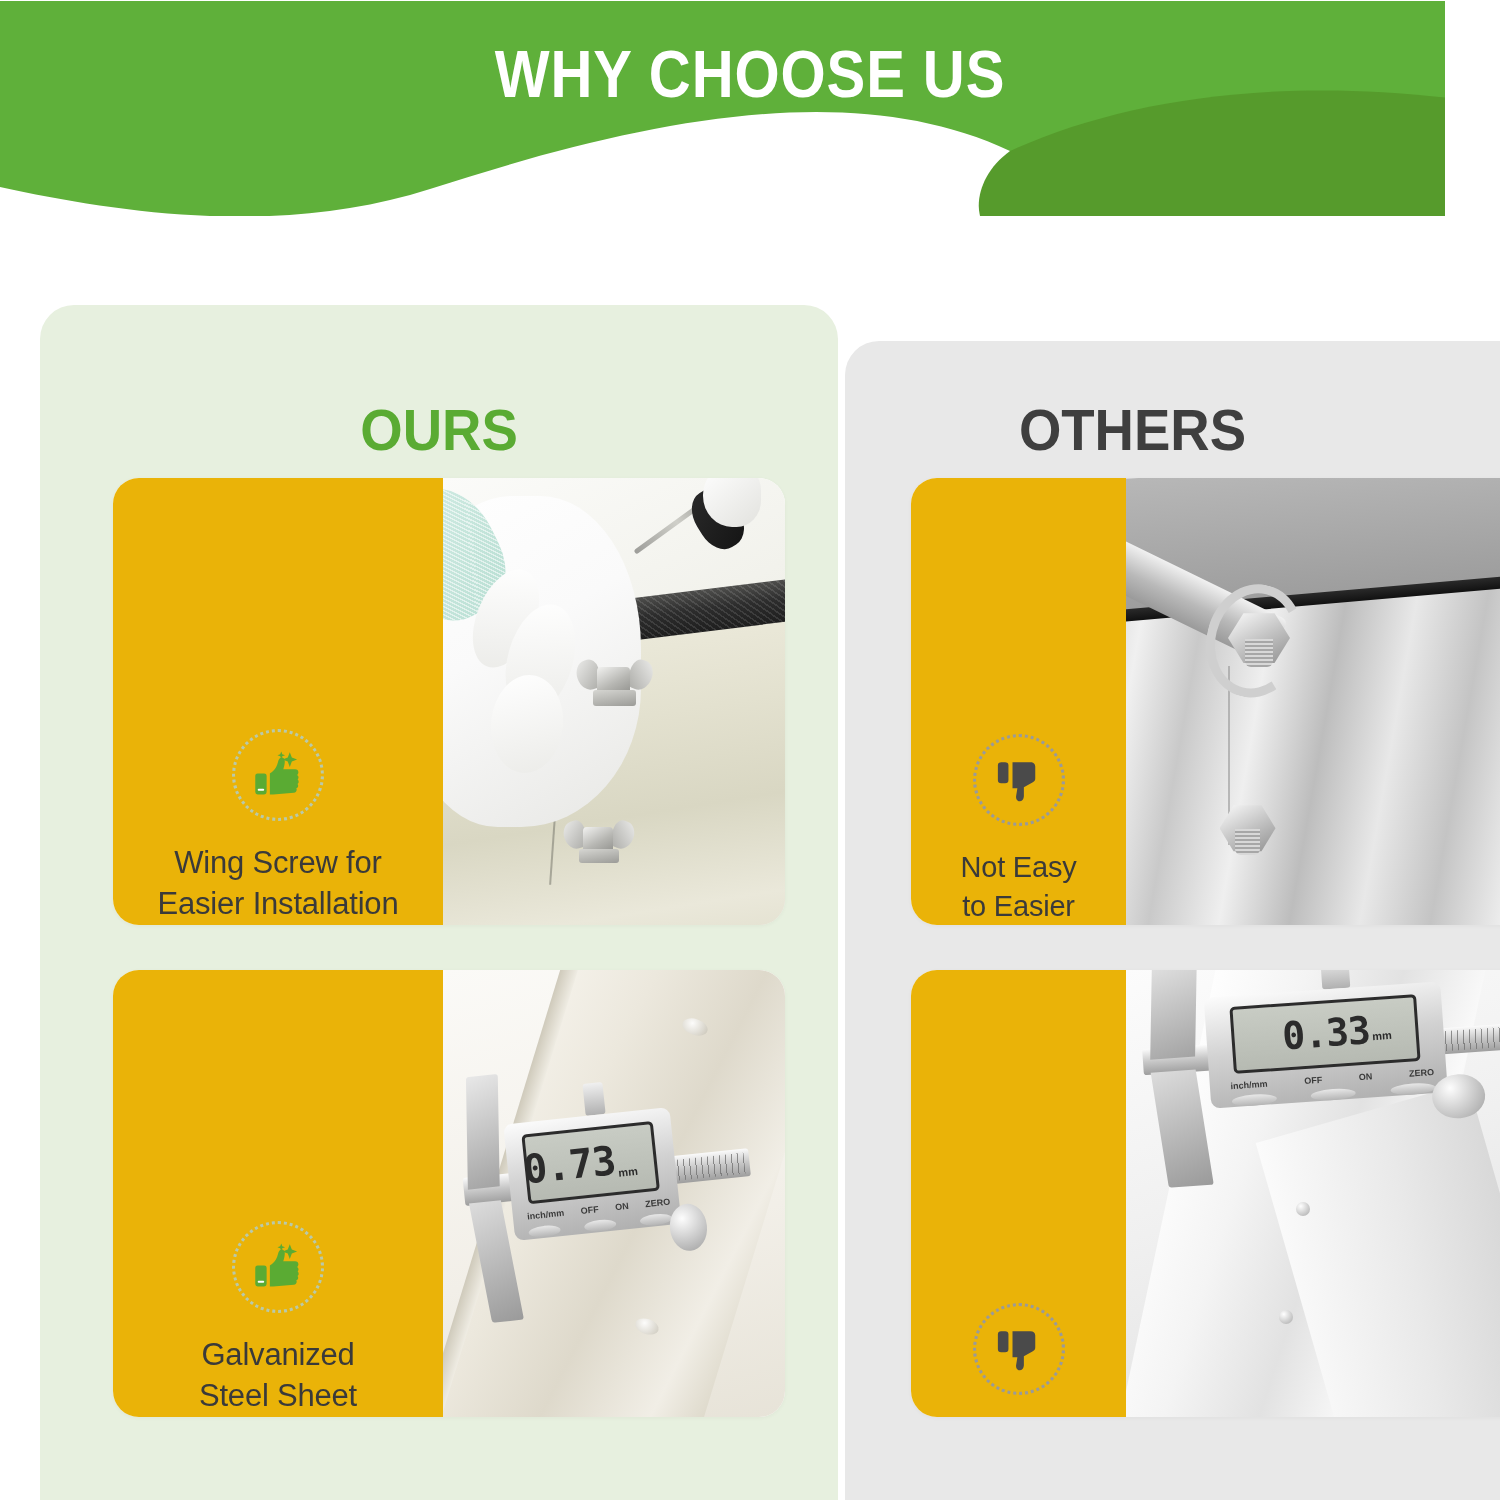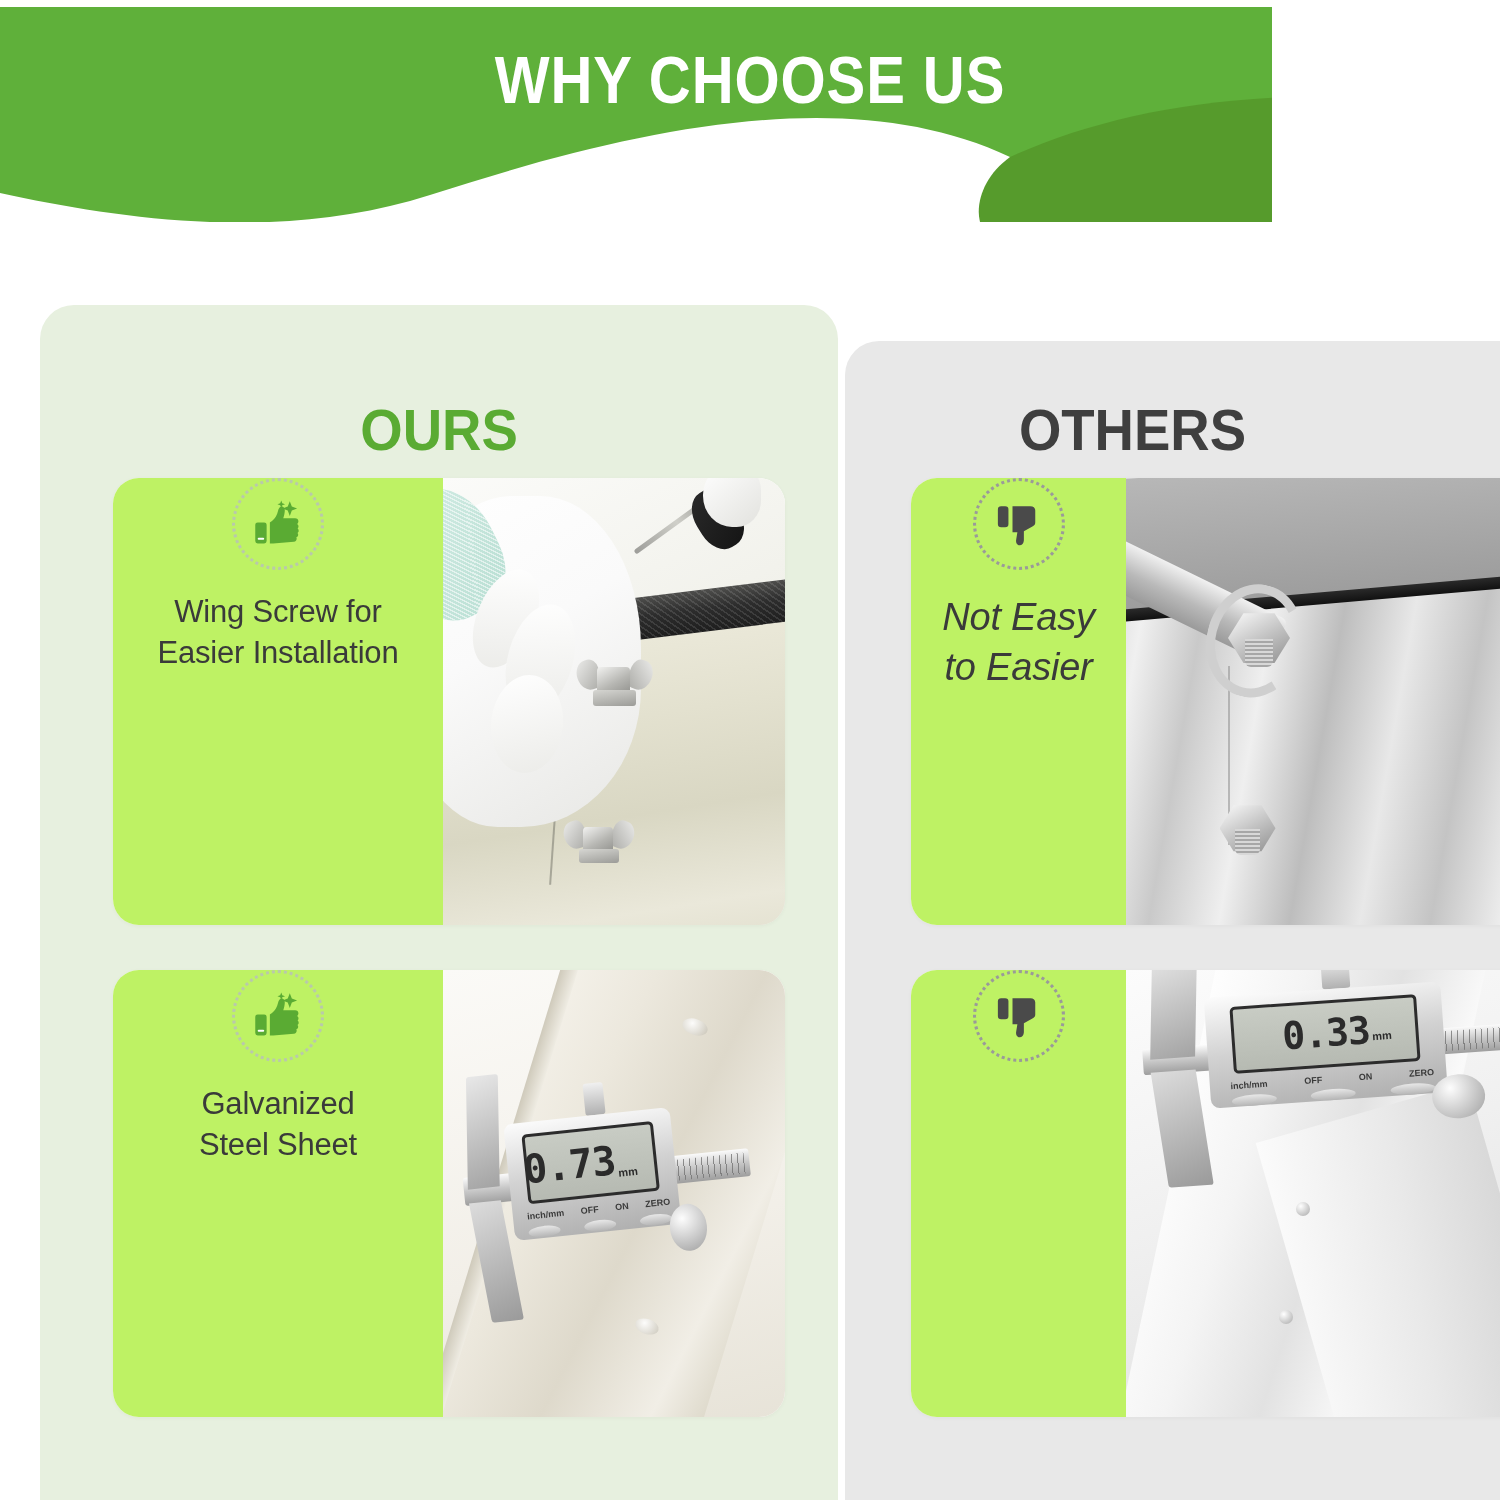--- a/index.html
+++ b/index.html
@@ -6,21 +6,21 @@
   html, body { width:1500px; height:1500px; }
   body {
     background:#ffffff;
     font-family:"Liberation Sans", sans-serif;
     position:relative;
     overflow:hidden;
   }
 
   
   #header {
-    position:absolute; left:0; top:7px; width:1272px; height:215px;
+    position:absolute; left:0; top:1px; width:1445px; height:215px;
     overflow:hidden;
   }
   #header-wave { position:absolute; left:0; top:0; width:1500px; height:215px; }
   #header-title {
     position:absolute; left:0; top:40px; width:1500px;
     text-align:center;
     color:#ffffff;
     font-size:66px;
     font-weight:bold;
     letter-spacing:1px;
@@ -70,25 +70,25 @@
   #card-ours-2 { left:113px; top:970px;  width:672px; height:447px; }
   
   #card-others-1 { left:911px; top:478px;  width:640px; height:447px; }
   #card-others-2 { left:911px; top:970px;  width:640px; height:447px; }
 
   .card-text {
     flex:0 0 auto;
     display:flex;
     flex-direction:column;
     align-items:center;
-    justify-content:flex-start;
+    justify-content:flex-end;
     padding:0 12px;
     position:relative;
     z-index:2;
-    background:#bef264;
+    background:#eab308;
   }
   #card-ours-1 .card-text,
   #card-ours-2 .card-text { width:330px; }
   #card-others-1 .card-text,
   #card-others-2 .card-text { width:215px; }
 
   .icon-circle {
     width:92px; height:92px;
     border-radius:50%;
     border:3px dotted #b9c9ab;
@@ -99,21 +99,21 @@
 
   .card-label {
     text-align:center;
     font-size:31px;
     line-height:1.32;
     color:#3a3a3a;
     font-family:"Liberation Sans", sans-serif;
     letter-spacing:-0.2px;
   }
   #card-others-1 .card-label,
-  #card-others-2 .card-label { font-size:38px;font-style:italic; }
+  #card-others-2 .card-label { font-size:29px; }
 
   .card-photo {
     flex:1 1 auto;
     position:relative;
     overflow:hidden;
   }
 
   
   .photo-ours1 { background:linear-gradient(155deg,#fbfbf9 0%,#f2f2ec 40%,#e4e4d8 100%); }
   .p1-gutter {

